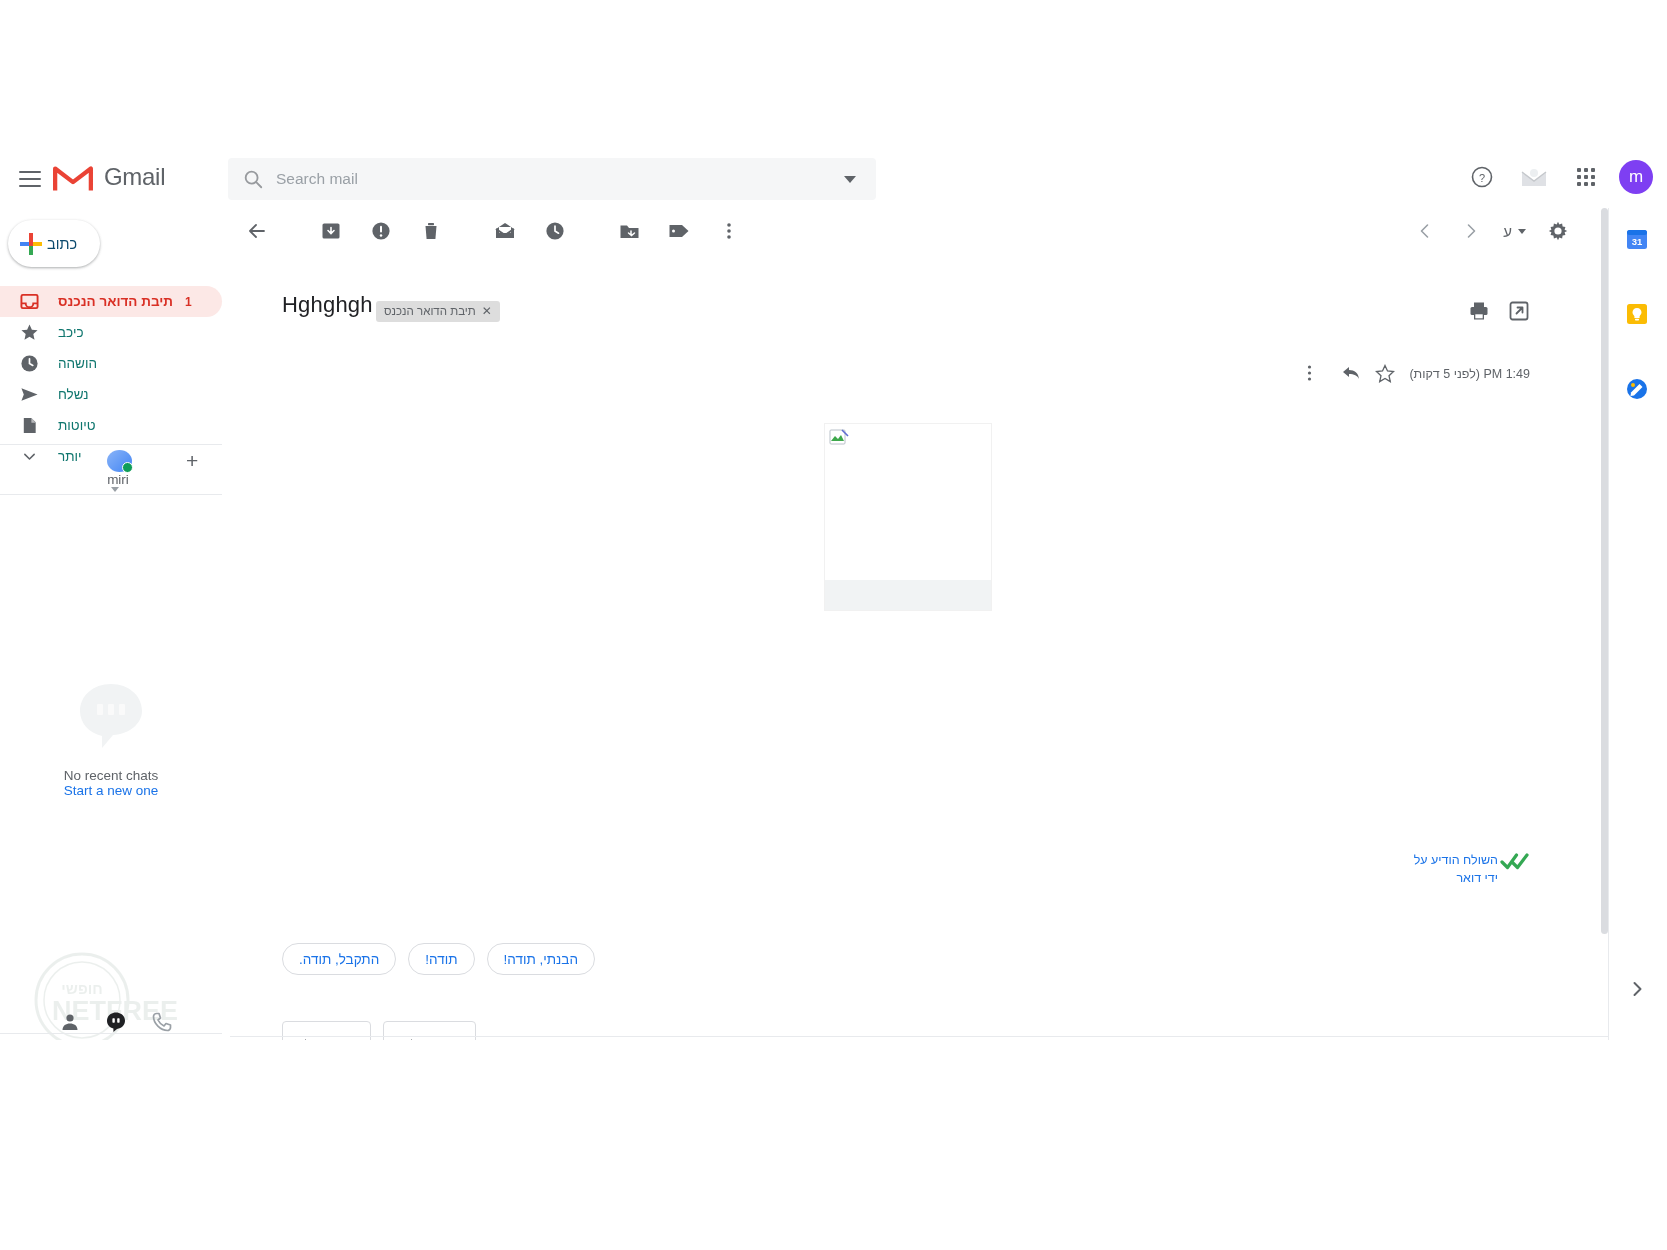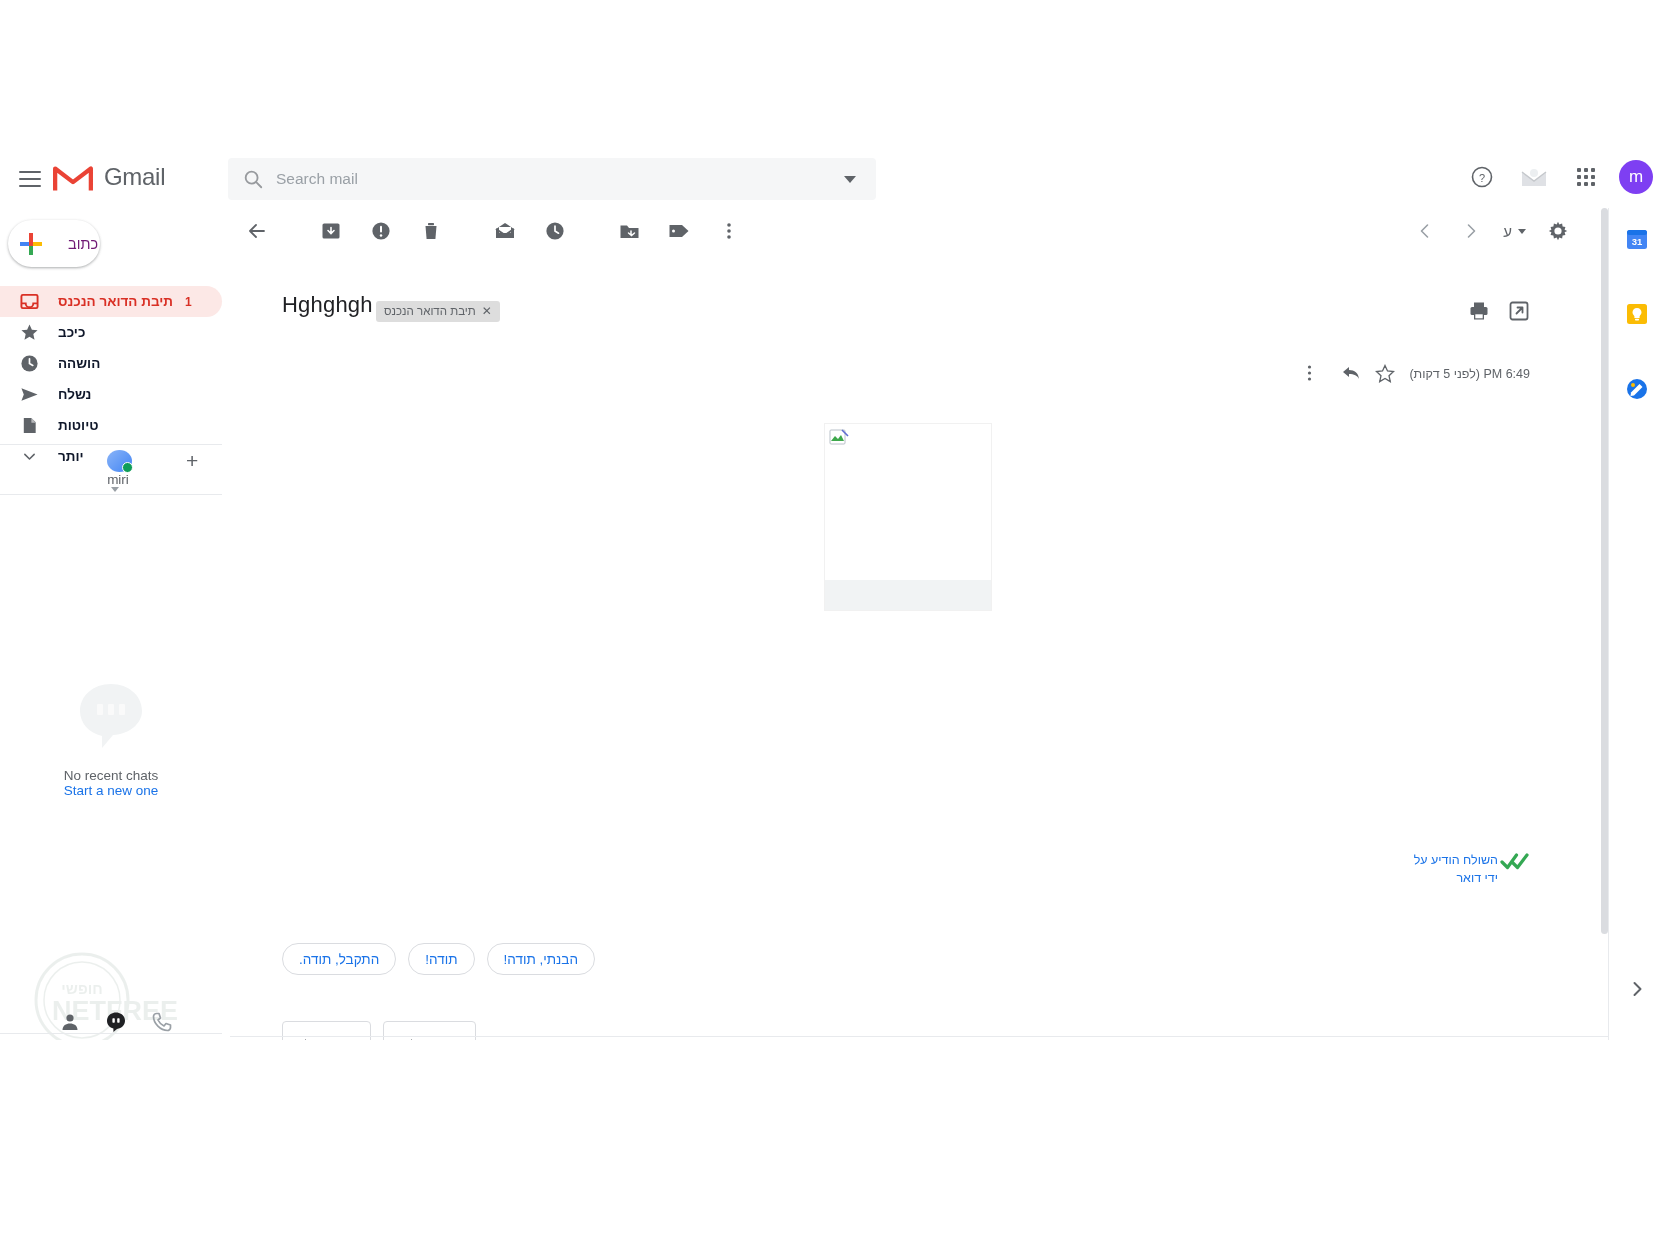--- a/index.html
+++ b/index.html
@@ -75,29 +75,29 @@
     width: 230px; height: 832px; background: #ffffff;
   }
   #compose {
     position: absolute; left: 8px; top: 12px;
     width: 92px; height: 47px;
     background: #ffffff; border-radius: 24px;
     box-shadow: 0 1px 3px rgba(60,64,67,.3), 0 1px 2px rgba(60,64,67,.15);
     display: flex; align-items: center; cursor: pointer;
   }
   #compose .plus { margin-left: 10px; width: 26px; height: 26px; }
-  #compose .lbl { margin-left: 24px; font-size: 14.5px; color: #701a75; }
+  #compose .lbl { margin-left: 3px; font-size: 14.5px; color: #0c4a6e; }
 
   .navlist { position: absolute; left: 0; top: 78px; width: 222px; }
   .navitem {
     position: relative; height: 31px; display: flex; align-items: center;
     padding-right: 0; cursor: pointer; border-radius: 0 16px 16px 0;
   }
   .navitem .nicon { width: 26px; margin-left: 16px; display: flex; align-items: center; justify-content: center; }
-  .navitem .nlabel { font-size: 13.5px; color: #0f172a; margin-left: 16px; direction: rtl; font-weight: bold; }
+  .navitem .nlabel { font-size: 13.5px; color: #0f766e; margin-left: 16px; direction: rtl; }
   .navitem.active { background: #fce8e6; }
   .navitem.active .nlabel { color: #d93025; font-weight: bold; }
   .navitem .ncount {
     position: absolute; left: 185px; font-size: 12px; color: #d93025; font-weight: bold;
   }
   .nav-sep { position: absolute; left: 0; top: 236px; width: 222px; height: 1px; background: #e8eaed; }
 
   .chatuser { position: absolute; left: 0; top: 242px; width: 222px; height: 42px; display: flex; align-items: center; flex-direction: column; }
   .chatuser .av {
     margin-left: 16px; width: 25px; height: 25px; border-radius: 50%;
@@ -527,21 +527,21 @@
       <div class="mi">
         <svg width="20" height="18" viewBox="0 0 20 18">
           <path d="M8 3 L2 8 L8 13 V10 C13 10 16.5 11.5 18 15 C17.5 9 13.5 6 8 6 Z" fill="#5f6368"></path>
         </svg>
       </div>
       <div class="mi">
         <svg width="20" height="20" viewBox="0 0 20 20">
           <path d="M10 1.5 L12.5 7 L18.5 7.6 L14 11.7 L15.3 17.6 L10 14.5 L4.7 17.6 L6 11.7 L1.5 7.6 L7.5 7 Z" fill="none" stroke="#5f6368" stroke-width="1.3"></path>
         </svg>
       </div>
-      <div class="time">6:49 PM (לפני 5 דקות)</div>
+      <div class="time">1:49 PM (לפני 5 דקות)</div>
     </div>
 
     <div id="msgbody">
       <div class="imgph">
         <div class="broken">
           <svg width="20" height="20" viewBox="0 0 20 20">
             <rect x="1" y="2" width="15" height="14" rx="1" fill="#fff" stroke="#b9c0c8" stroke-width="1"></rect>
             <path d="M2 13 L6 8 L9 11 L12 7 L15 13 Z" fill="#3ea84b"></path>
             <path d="M13 2 L19 8" stroke="#5f6bd0" stroke-width="1.6"></path>
           </svg>

